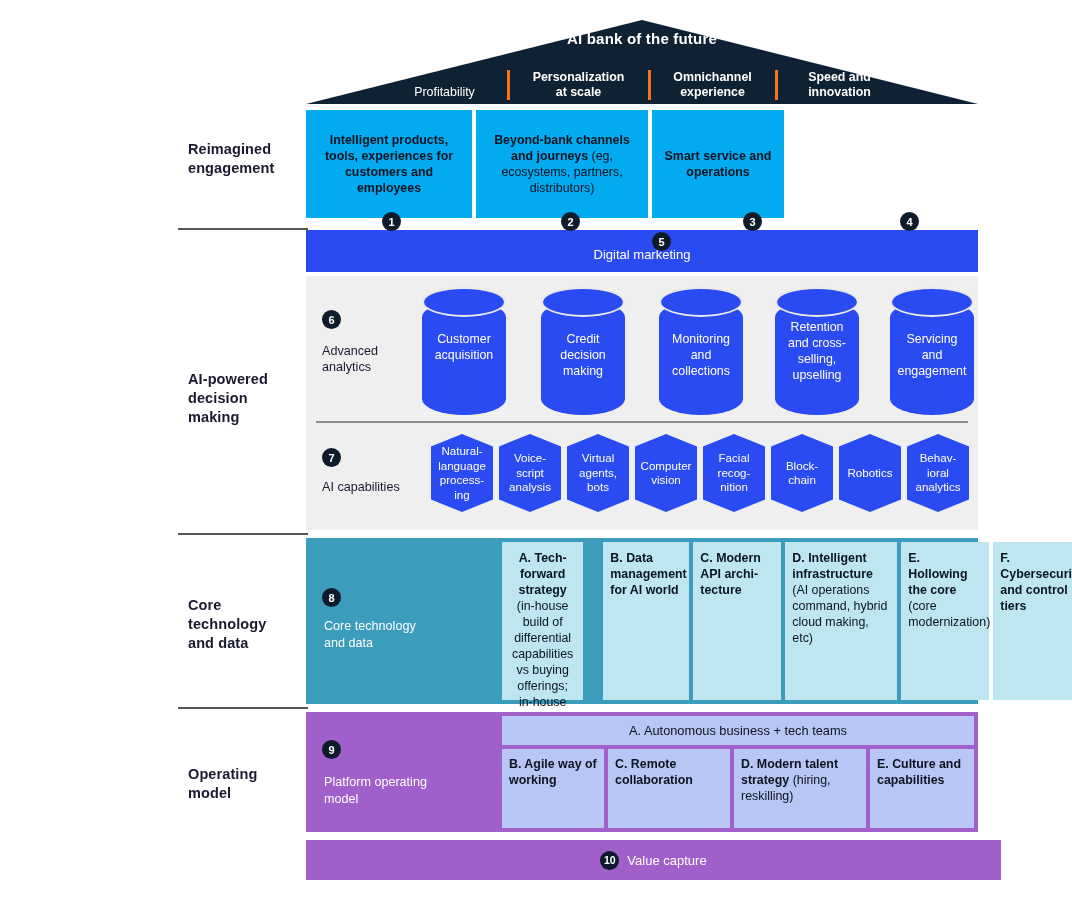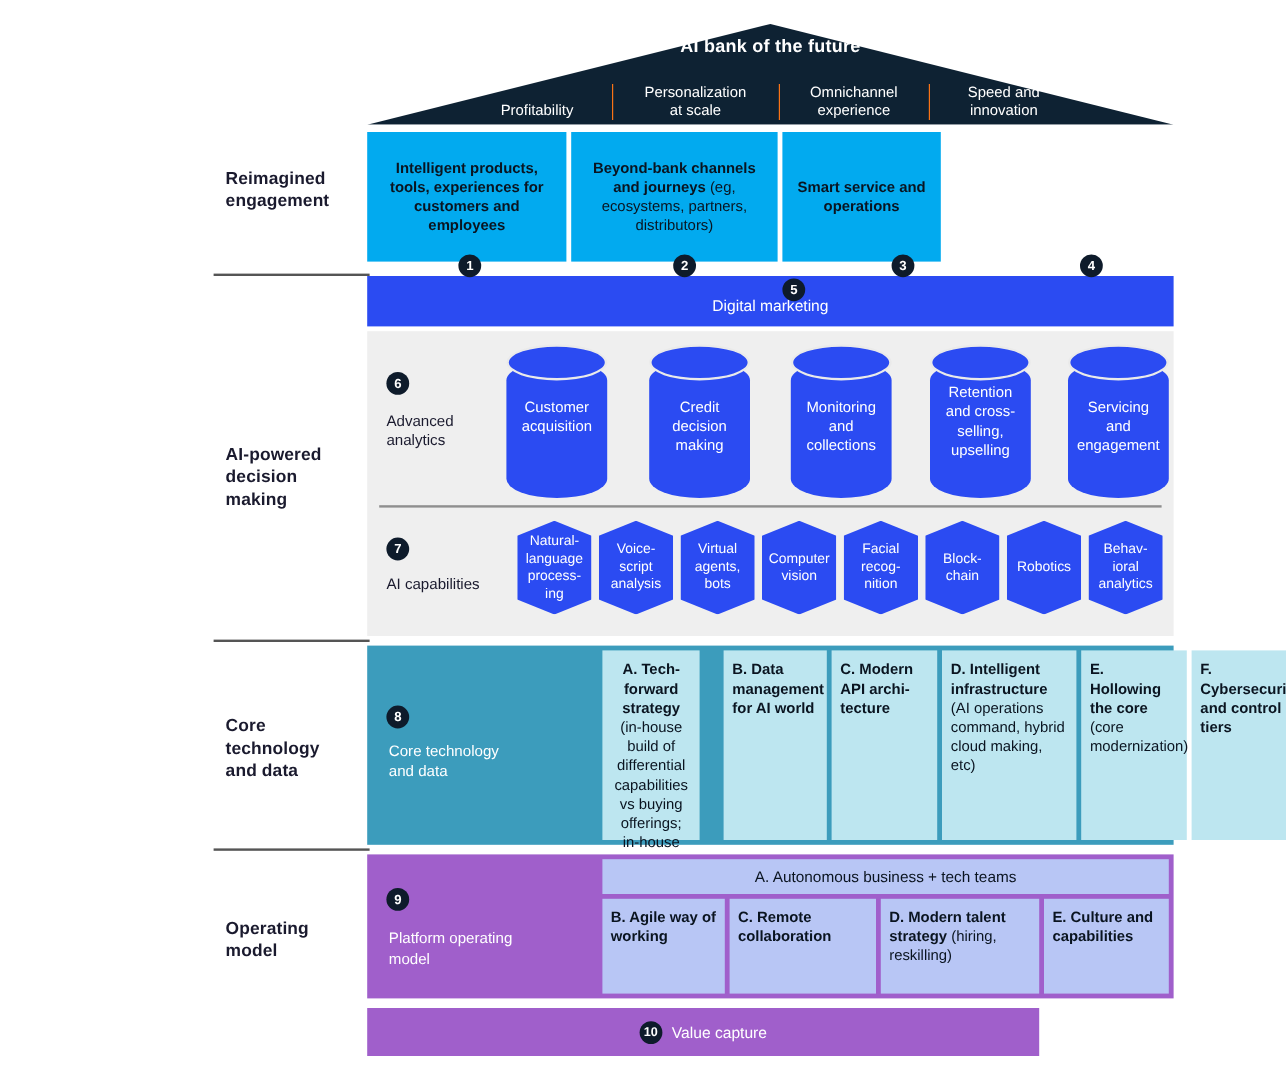--- a/index.html
+++ b/index.html
@@ -11,21 +11,21 @@
   .rail-rule{position:absolute;height:2px;background:#555;}
 
   
   #roof{position:absolute;left:306px;top:20px;width:672px;height:84px;}
   #roof .tri{position:absolute;inset:0;background:#0e2233;
        clip-path:polygon(50% 0%,100% 100%,0% 100%);}
   #roof .roof-title{position:absolute;left:0;top:10px;width:100%;text-align:center;
        color:#fff;font-size:15px;font-weight:600;letter-spacing:.2px;}
   #roof .pillars{position:absolute;left:0;bottom:4px;width:100%;display:flex;justify-content:center;align-items:flex-end;}
   #roof .pill{color:#fff;font-size:12.4px;line-height:15px;text-align:center;padding:0 10px;}
-  #roof .pill + .pill{border-left:1px solid #f97316;}
+  #roof .pill + .pill{border-left:3px solid #f97316;font-weight:bold;}
   #roof .pill.w1{width:104px}
   #roof .pill.w2{width:118px}
   #roof .pill.w3{width:104px}
   #roof .pill.w4{width:104px}
 
   
   .band{position:absolute;}
 
   
   #engagement{left:306px;top:110px;width:672px;height:108px;display:flex;gap:4px;}
@@ -93,21 +93,21 @@
   #om-right{position:absolute;left:196px;top:4px;width:472px;height:112px;display:flex;flex-direction:column;gap:4px;}
   #om-right .strip{background:#B8C6F5;color:#0a1420;font-size:12.8px;text-align:center;padding:7px 10px;box-sizing:border-box;}
   #om-right .cells{display:flex;gap:4px;flex:1;}
   #om-right .cell{background:#B8C6F5;color:#0a1420;font-size:12.4px;line-height:16px;padding:7px 7px;box-sizing:border-box;}
   #om-right .o1{width:102px}
   #om-right .o2{width:122px}
   #om-right .o3{width:132px}
   #om-right .o4{width:104px}
 
   
-  #valuecapture{left:306px;top:840px;width:560px;height:40px;background:#A05FCB;
+  #valuecapture{left:306px;top:840px;width:695px;height:40px;background:#A05FCB;
       display:flex;align-items:center;justify-content:center;color:#fff;font-size:13px;gap:8px;}
   .badge.inline{position:relative;width:19px;height:19px;}
 </style>
 </head>
 <body>
 
 <div id="stage">
 
   <div class="rail-label" style="left:188px;top:140px;"><span>Reimagined<br>engagement</span></div>
   <div class="rail-rule" style="left:178px;top:228px;width:130px;"></div>

